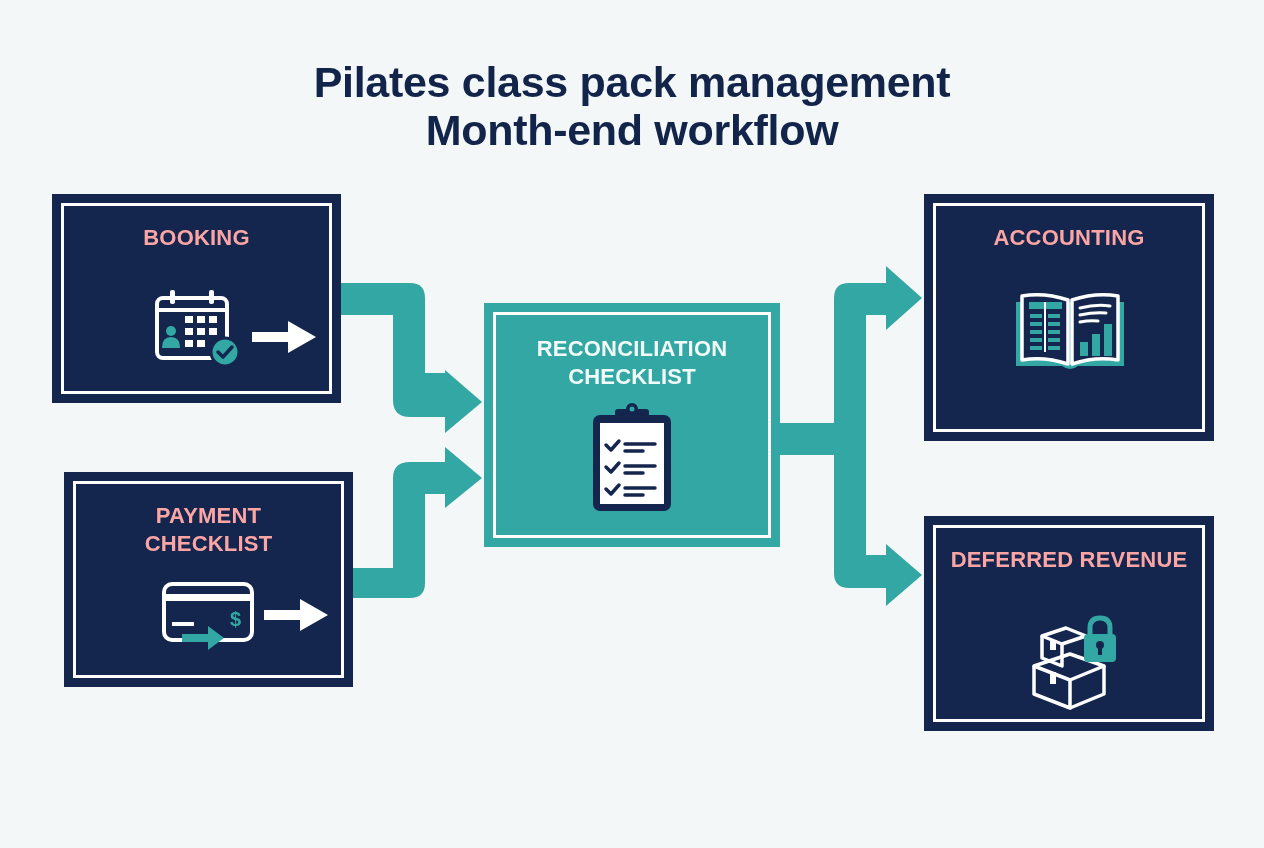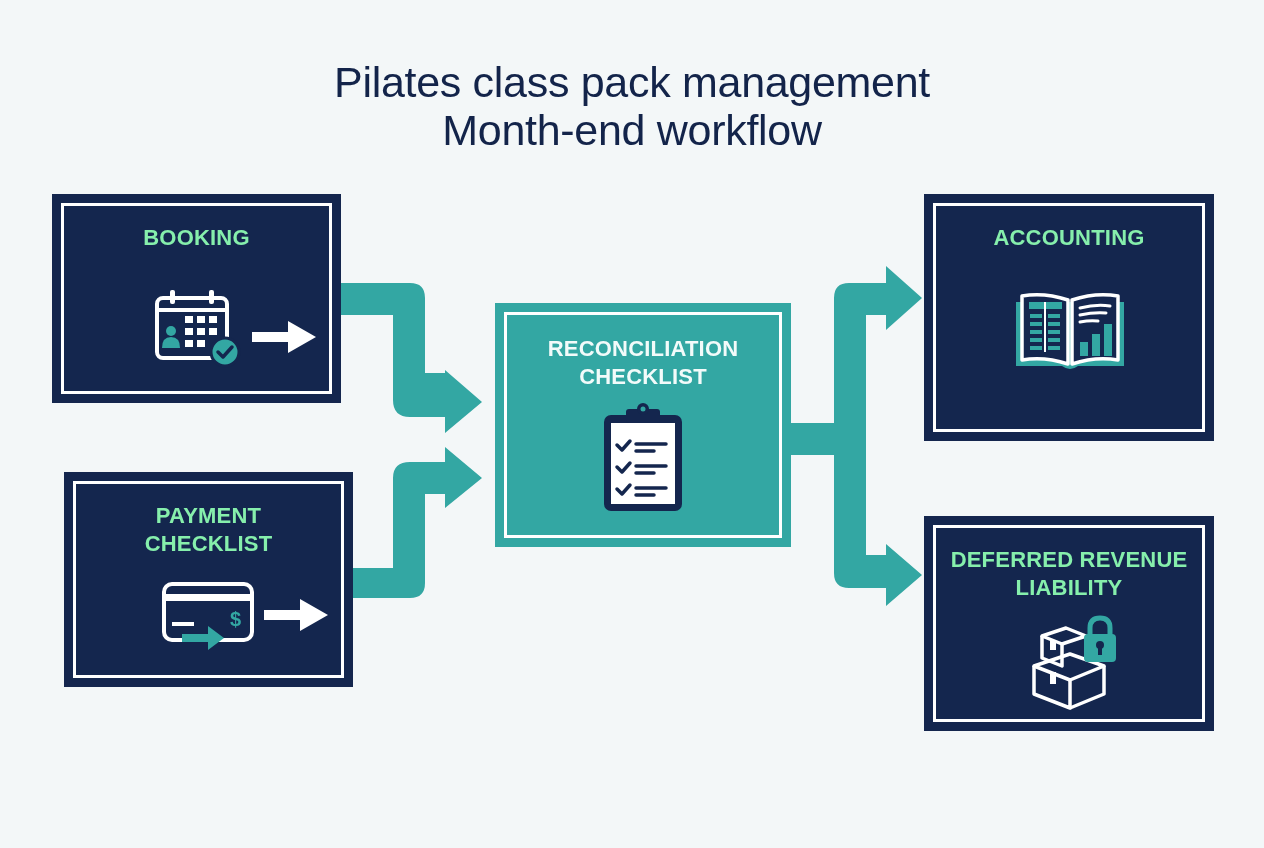--- a/index.html
+++ b/index.html
@@ -3,37 +3,37 @@
 <meta charset="utf-8">
 <style>
   html, body { margin: 0; padding: 0; }
   body {
     width: 1264px; height: 848px; position: relative; overflow: hidden;
     background: #f3f7f8;
     font-family: "Liberation Sans", "DejaVu Sans", sans-serif;
   }
   .title {
     position: absolute; left: 0; width: 1264px; top: 58px;
-    text-align: center; color: #13244a; font-weight: normal;
+    text-align: center; color: #13244a; font-weight: bold;
     font-size: 43px; line-height: 48px; letter-spacing: -0.3px;
   }
   .title div { display: block; }
   .connectors { position: absolute; left: 0; top: 0; }
   .box {
     position: absolute; box-sizing: border-box;
     background: #14264e;
   }
   .box.teal { background: #33a7a3; }
   .box .inner {
     position: absolute; left: 9px; top: 9px; right: 9px; bottom: 9px;
     border: 3px solid #ffffff; box-sizing: border-box;
   }
   .box .label {
     position: absolute; left: 0; right: 0; text-align: center;
-    color: #86efac; font-weight: bold; font-size: 22px; line-height: 28px;
+    color: #fca5a5; font-weight: bold; font-size: 22px; line-height: 28px;
     letter-spacing: 0.2px;
   }
   .box.teal .label { color: #f2fbfa; }
   .icon { position: absolute; }
 </style>
 </head>
 <body>
 
 <div class="title">
   <div>Pilates class pack management</div>
@@ -98,21 +98,21 @@
     <rect x="4" y="14" width="88" height="7" fill="#fff"></rect>
     <line x1="12" y1="44" x2="34" y2="44" stroke="#fff" stroke-width="4"></line>
     <text x="70" y="46" fill="#33a7a3" font-size="20" font-weight="bold" font-family="Liberation Sans, sans-serif">$</text>
     <path d="M22,54 L48,54 L48,46 L64,58 L48,70 L48,62 L22,62 Z" fill="#33a7a3"></path>
   </svg>
   <svg class="icon" style="left:200px; top:125px;" width="66" height="36" viewBox="0 0 66 36">
     <path d="M0,13 L36,13 L36,2 L64,18 L36,34 L36,23 L0,23 Z" fill="#fff"></path>
   </svg>
 </div>
 
-<div class="box teal" style="left:484px; top:303px; width:296px; height:244px;margin-left:11px;">
+<div class="box teal" style="left:484px; top:303px; width:296px; height:244px;">
   <div class="inner"></div>
   <div class="label" style="top:32px;">
     <div>RECONCILIATION</div>
     <div>CHECKLIST</div>
   </div>
   <svg class="icon" style="left:105px; top:98px;" width="86" height="114" viewBox="0 0 86 114">
     <rect x="4" y="14" width="78" height="96" rx="7" fill="#14264e"></rect>
     <rect x="11" y="22" width="64" height="81" fill="#ffffff"></rect>
     <rect x="26" y="8" width="34" height="14" rx="3" fill="#14264e"></rect>
     <circle cx="43" cy="8" r="6" fill="#14264e"></circle>
@@ -166,21 +166,20 @@
       <rect x="78" y="44" width="8" height="22"></rect>
       <rect x="90" y="34" width="8" height="32"></rect>
     </g>
   </svg>
 </div>
 
 <div class="box" style="left:924px; top:472px; width:290px; height:215px;margin-top:44px;">
   <div class="inner"></div>
   <div class="label" style="top:30px;">
     <div>DEFERRED REVENUE</div>
-    <div>LIABILITY</div>
   </div>
   <svg class="icon" style="left:104px; top:98px;" width="96" height="96" viewBox="0 0 96 96">
     <g fill="none" stroke="#fff" stroke-width="3.5" stroke-linejoin="round">
 
       <path d="M6,52 L42,40 L76,52 L42,66 Z"></path>
       <path d="M6,52 L6,80 L42,94 L42,66"></path>
       <path d="M76,52 L76,80 L42,94"></path>
 
       <path d="M14,22 L38,14 L58,22 L34,30 Z"></path>
       <path d="M14,22 L14,44 L34,52 L34,30"></path>

